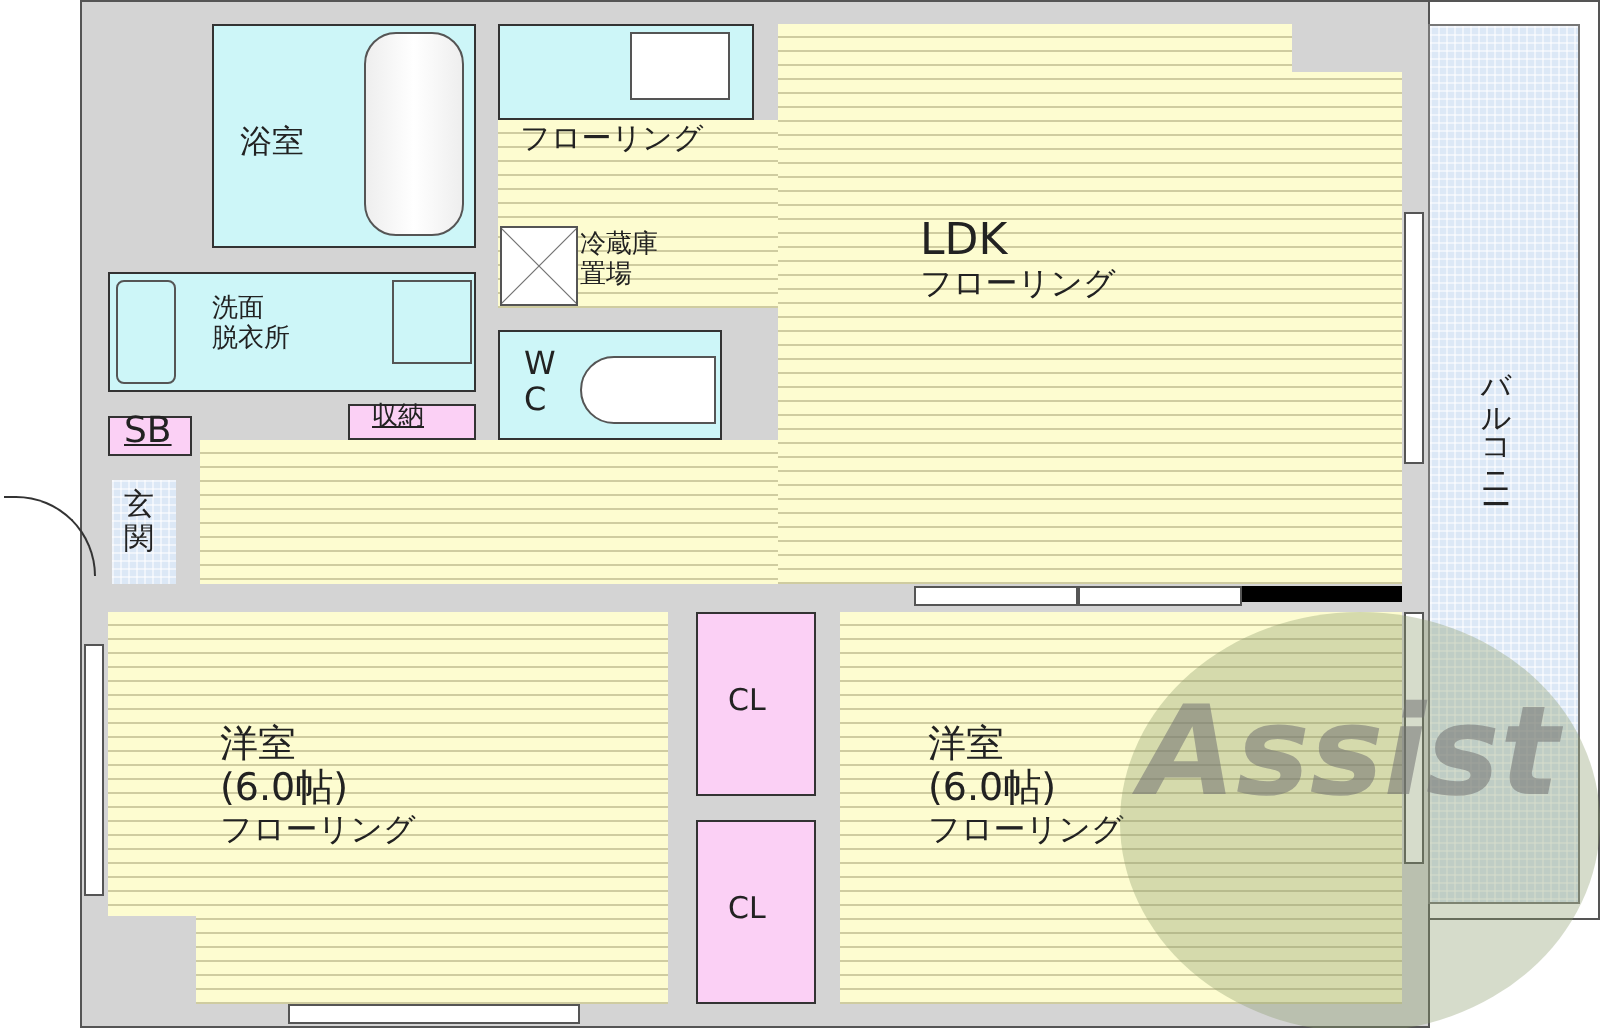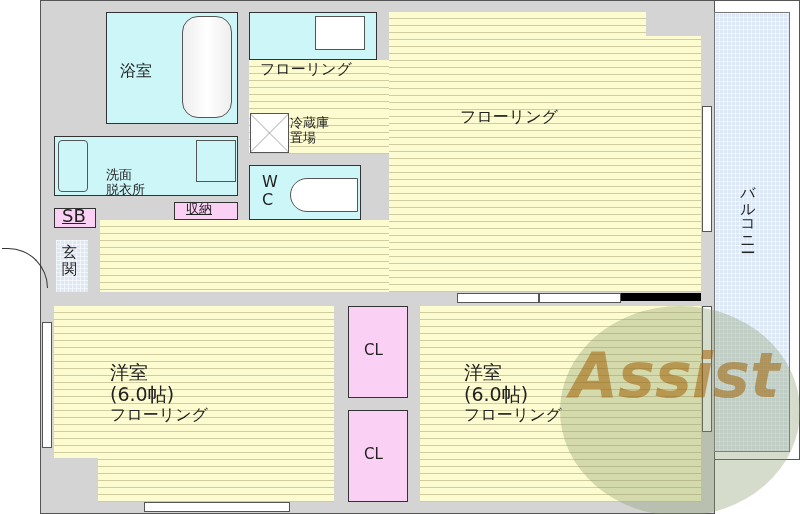--- a/index.html
+++ b/index.html
@@ -32,21 +32,21 @@
 <div class="abs floor" style="left:249px;top:112px;width:140px;height:42px;"></div>
 <div class="abs" style="left:250px;top:113px;width:39px;height:40px;border:1px solid #555;background:linear-gradient(45deg,transparent 49%,#777 50%,transparent 51%),linear-gradient(-45deg,transparent 49%,#777 50%,transparent 51%),#fff;"></div>
 <div class="lbl" style="left:290px;top:116px;font-size:13px;">
   <div>冷蔵庫</div>
   <div>置場</div>
 </div>
 
 <div class="abs aqua line" style="left:54px;top:136px;width:184px;height:60px;"></div>
 <div class="abs" style="left:58px;top:140px;width:30px;height:52px;border:1px solid #555;border-radius:4px;"></div>
 <div class="abs" style="left:196px;top:140px;width:40px;height:42px;border:1px solid #555;"></div>
-<div class="lbl" style="left:106px;top:148px;font-size:13px;margin-top:20px;">
+<div class="lbl" style="left:106px;top:148px;font-size:13px;">
   <div>洗面</div>
   <div>脱衣所</div>
 </div>
 
 <div class="abs aqua line" style="left:249px;top:165px;width:112px;height:55px;"></div>
 <div class="abs" style="left:290px;top:178px;width:68px;height:34px;border:1px solid #555;border-radius:17px 0 0 17px;background:#fff;"></div>
 <div class="lbl" style="left:262px;top:173px;font-size:16px;">
   <div>W</div>
   <div>C</div>
 </div>
@@ -62,20 +62,21 @@
   <div>玄</div>
   <div>関</div>
 </div>
 <div class="abs" style="left:2px;top:248px;width:46px;height:40px;border:1px solid #333;border-bottom:none;border-left:none;border-radius:0 40px 0 0;"></div>
 
 <div class="abs floor" style="left:100px;top:220px;width:290px;height:72px;"></div>
 
 <div class="abs floor" style="left:389px;top:12px;width:312px;height:280px;"></div>
 <div class="abs wall" style="left:646px;top:12px;width:55px;height:24px;"></div>
 <div class="lbl" style="left:460px;top:108px;width:170px;font-size:22px;">
+  <div>LDK</div>
   <div style="font-size:16px;">フローリング</div>
 </div>
 <div class="abs win" style="left:702px;top:106px;width:10px;height:126px;"></div>
 
 <div class="abs win" style="left:457px;top:293px;width:82px;height:10px;"></div>
 <div class="abs win" style="left:539px;top:293px;width:82px;height:10px;"></div>
 <div class="abs" style="left:621px;top:293px;width:80px;height:8px;background:#000;"></div>
 
 <div class="abs floor" style="left:54px;top:306px;width:280px;height:196px;"></div>
 <div class="abs wall" style="left:54px;top:458px;width:44px;height:44px;"></div>
@@ -98,13 +99,13 @@
   <div>(6.0帖)</div>
   <div style="font-size:16px;">フローリング</div>
 </div>
 <div class="abs win" style="left:702px;top:306px;width:10px;height:126px;"></div>
 
 <div class="abs" style="left:715px;top:0;width:85px;height:460px;background:#fff;border:1px solid #555;border-left:none;"></div>
 <div class="abs tile" style="left:714px;top:12px;width:76px;height:440px;border:1px solid #777;"></div>
 <div class="lbl" style="left:740px;top:176px;width:16px;font-size:15px;writing-mode:vertical-rl;">バルコニー</div>
 
 <div class="abs" style="left:560px;top:306px;width:240px;height:210px;border-radius:50%;background:#8a9a6a;opacity:0.35;"></div>
-<div class="lbl" style="left:570px;top:340px;font-size:62px;font-weight:bold;font-style:italic;color:#a16207;opacity:0.55;">Assist</div>
+<div class="lbl" style="left:570px;top:340px;font-size:62px;font-weight:bold;font-style:italic;color:#737373;opacity:0.55;">Assist</div>
 
 </body></html>

